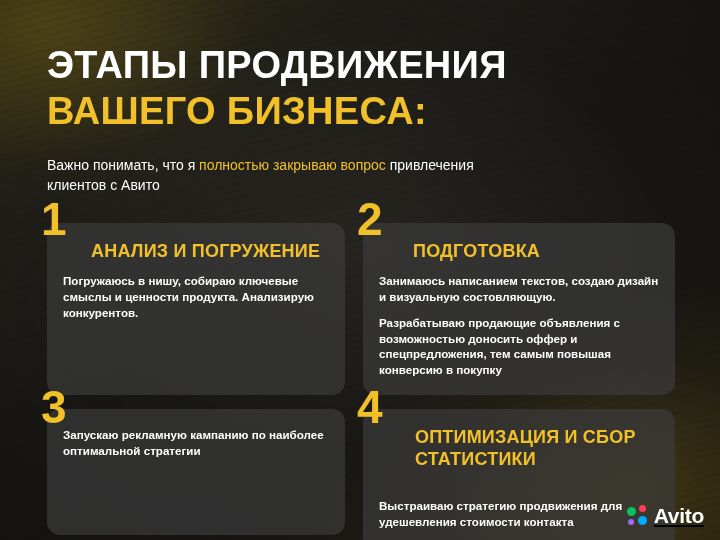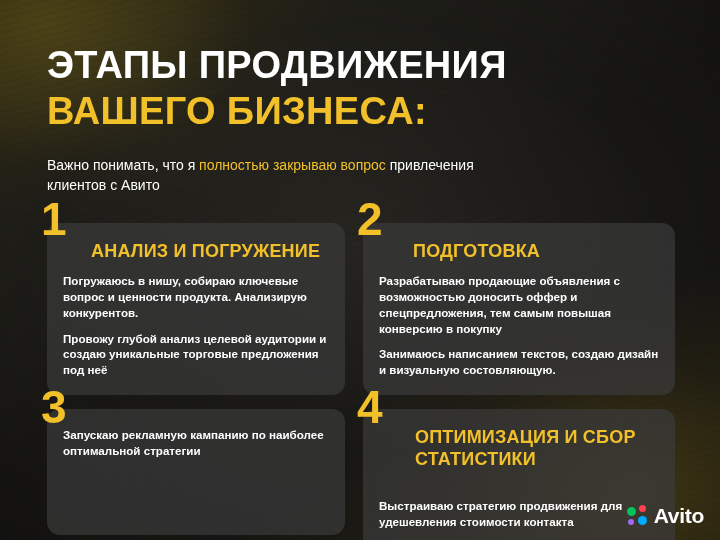--- a/index.html
+++ b/index.html
@@ -137,20 +137,21 @@
 
   
   .watermark {
     position: absolute;
     right: 16px;
     bottom: 12px;
     z-index: 5;
     display: flex;
     align-items: center;
     gap: 5px;
+    text-decoration: underline;
   }
   .wm-dots {
     position: relative;
     width: 22px;
     height: 22px;
   }
   .wm-dots i {
     position: absolute;
     border-radius: 50%;
     display: block;
@@ -181,29 +182,28 @@
     <p class="subtitle">
       <span>Важно понимать, что я </span><span class="hl">полностью закрываю вопрос</span>
       <span>привлечения клиентов с Авито</span>
     </p>
 
     <div class="grid">
 
       <div class="card c1">
         <span class="num n1">1</span>
         <h2 class="card-title">АНАЛИЗ И ПОГРУЖЕНИЕ</h2>
-        <p>Погружаюсь в нишу, собираю ключевые вопрос и ценности продукта. Анализирую конкурентов.</p>
-        <p>Провожу глубой анализ целевой аудитории и создаю уникальные торговые  предложения под неё</p>
+        <p>Погружаюсь в нишу, собираю ключевые смыслы и ценности продукта. Анализирую конкурентов.</p>
       </div>
 
       <div class="card c2">
         <span class="num n2">2</span>
         <h2 class="card-title">ПОДГОТОВКА</h2>
+        <p>Занимаюсь написанием текстов, создаю дизайн и визуальную состовляющую.</p>
         <p>Разрабатываю продающие объявления с возможностью доносить оффер и спецпредложения, тем самым повышая конверсию в покупку</p>
-        <p>Занимаюсь написанием текстов, создаю дизайн и визуальную состовляющую.</p>
       </div>
 
       <div class="card c3">
         <span class="num n3">3</span>
         <p>Запускаю рекламную кампанию по наиболее оптимальной стратегии</p>
       </div>
 
       <div class="card c4">
         <span class="num n4">4</span>
         <h2 class="card-title">ОПТИМИЗАЦИЯ И СБОР СТАТИСТИКИ</h2>

